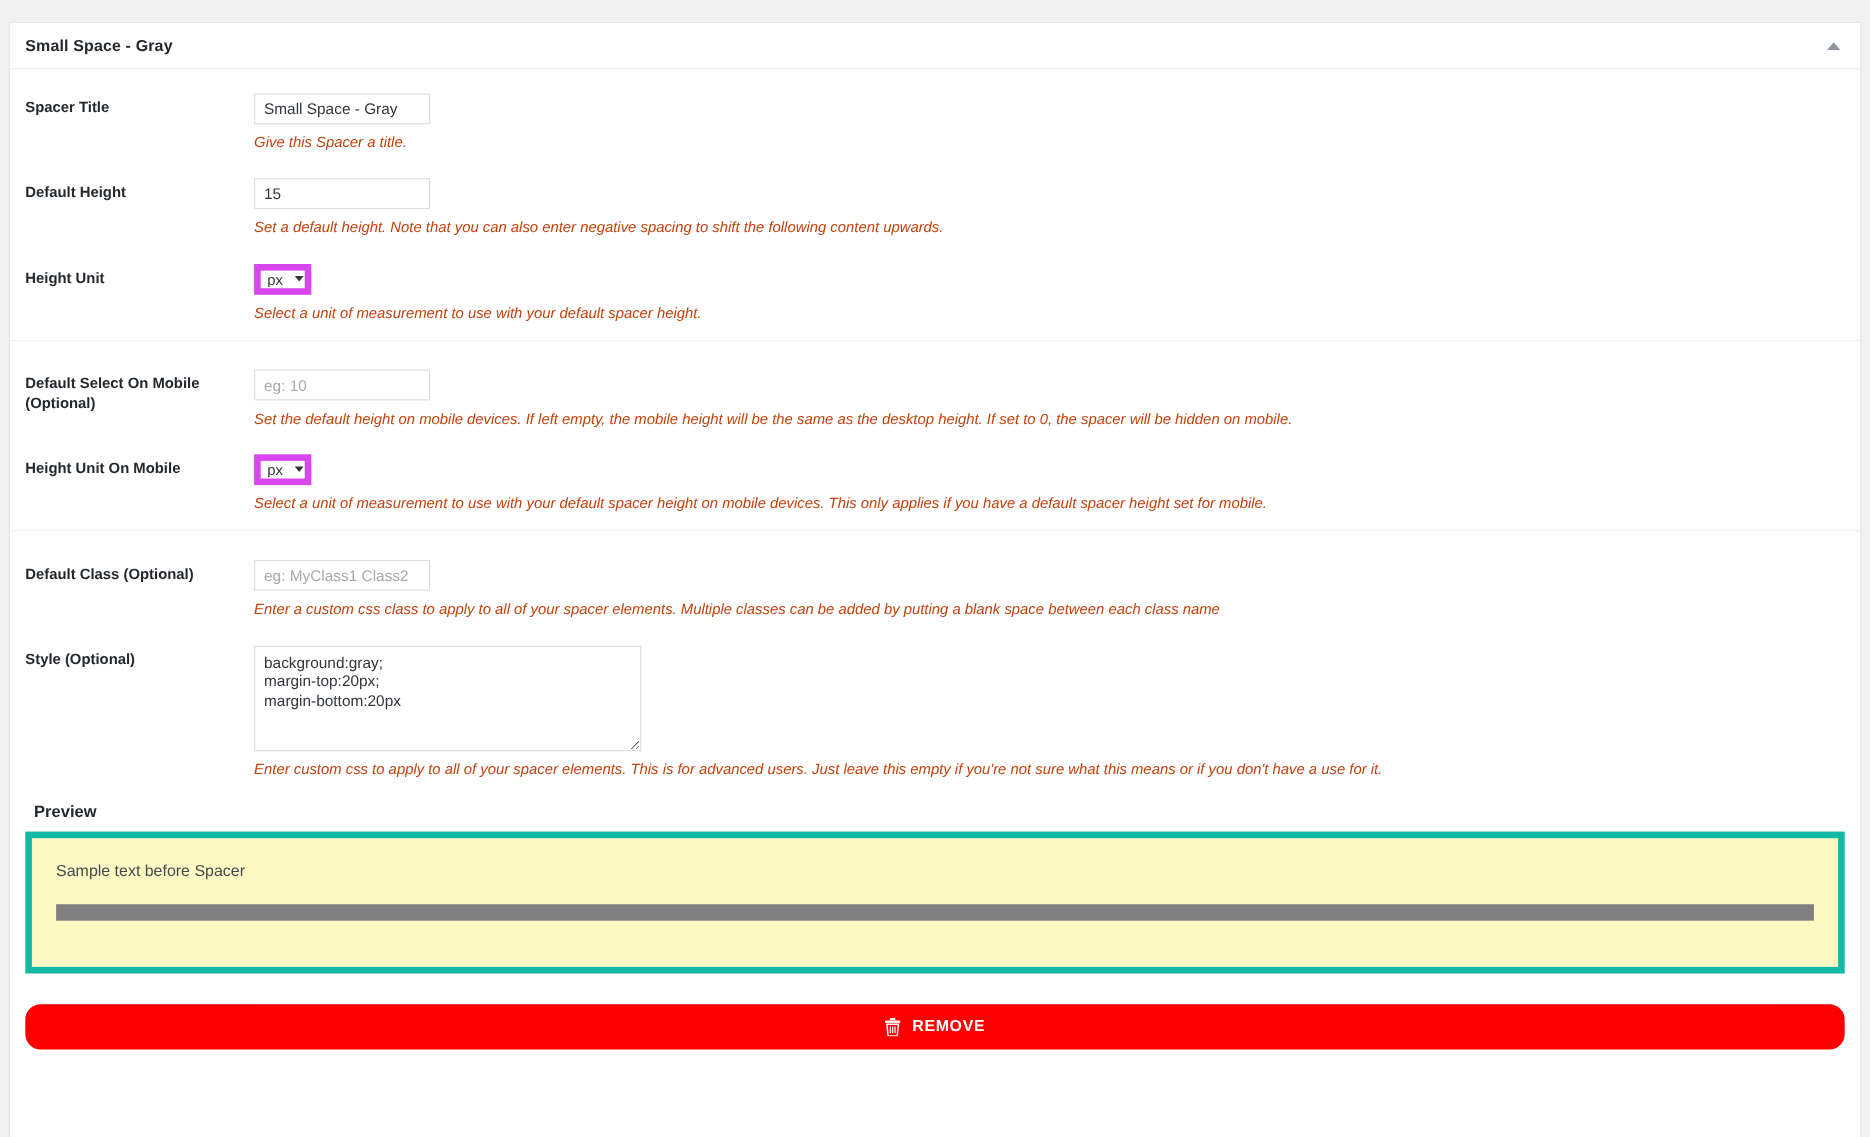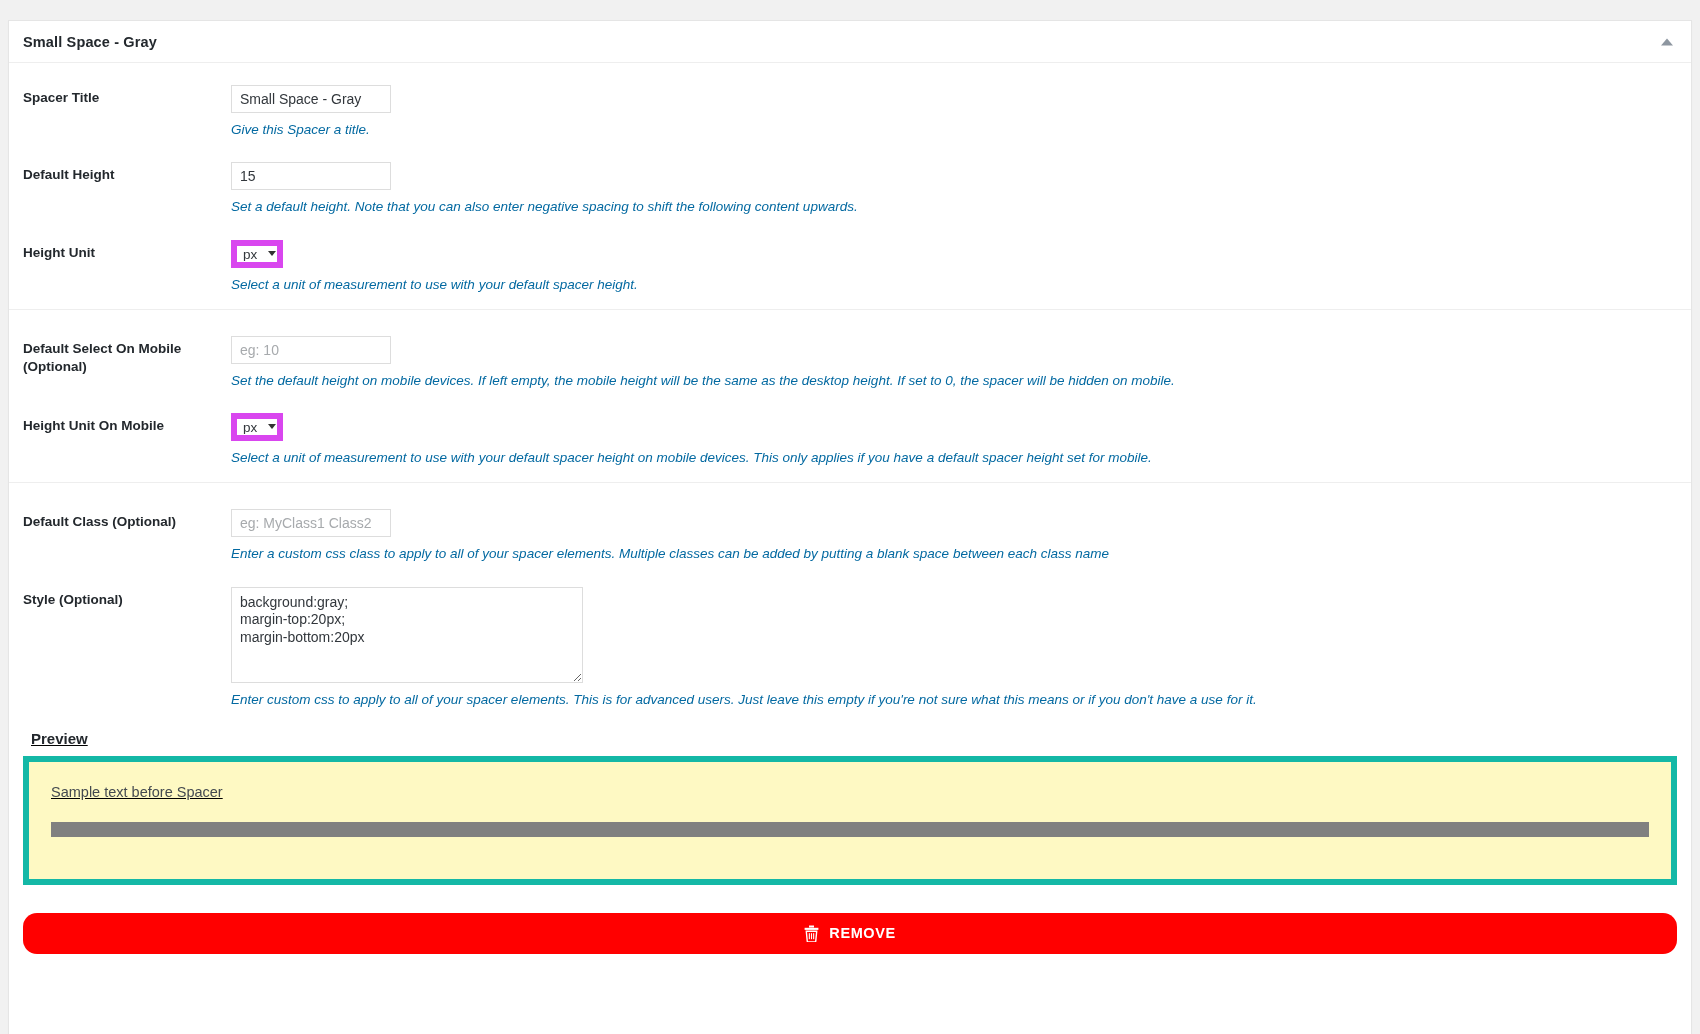--- a/index.html
+++ b/index.html
@@ -148,30 +148,29 @@
     border: 1px solid #ddd;
     border-radius: 0;
     outline: none;
     resize: vertical;
     overflow: auto;
   }
 
   .help-text {
     font-size: 13.5px;
     font-style: italic;
-    color: #0369a1;
+    color: #c2410c;
     line-height: 1.5;
     margin-top: 7px;
   }
 
   
   .preview-section {
     padding: 0 14px;
     margin-top: 20px;
-    text-decoration: underline;
   }
   .preview-heading {
     font-size: 15px;
     font-weight: 700;
     color: #23282d;
     padding: 0 0 9px 8px;
   }
   .preview-box {
     border: 6px solid #14b8a6;
     background: #fef9c3;

